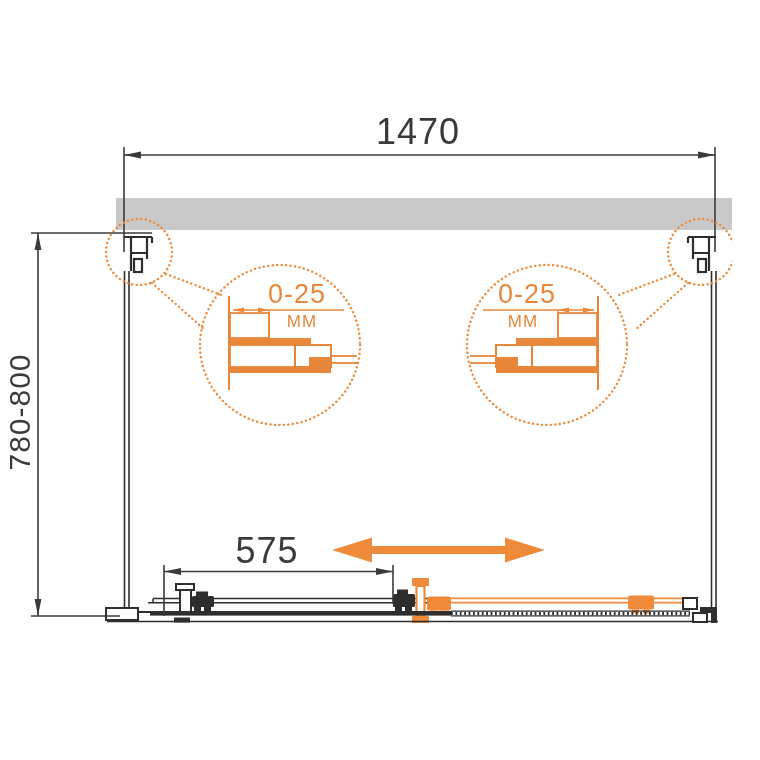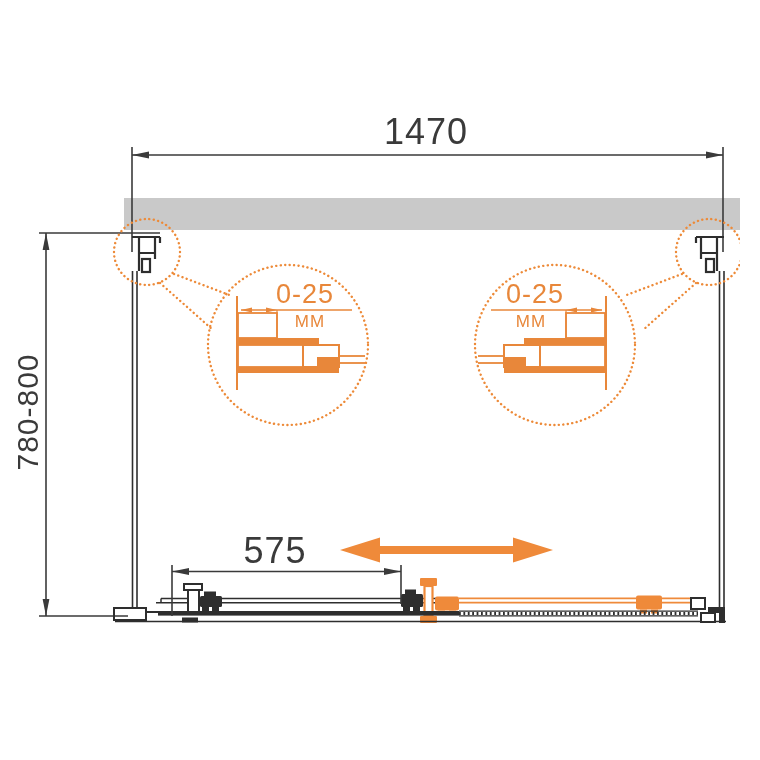--- a/index.html
+++ b/index.html
@@ -1,16 +1,16 @@
 <!DOCTYPE html>
 <html><head>
 <meta charset="utf-8">
 <style>
   html,body{margin:0;padding:0;background:#ffffff;}
-  .canvas{position:relative;width:732px;height:760px;background:#ffffff;overflow:hidden;padding-left:8px;}
+  .canvas{position:relative;width:732px;height:760px;background:#ffffff;overflow:hidden;}
   svg{display:block;}
   text{font-family:"Liberation Sans","DejaVu Sans",sans-serif;fill:#3a3a3a;}
   .dim-text{font-size:36px;letter-spacing:1px;}
   .dim-text-depth{font-size:30px;letter-spacing:1px;}
   .detail-range{font-size:27px;fill:#E8873A;letter-spacing:1px;}
   .detail-unit{font-size:17px;fill:#E8873A;letter-spacing:1px;}
   .dot{fill:none;stroke:#ED8A38;stroke-width:2.4;stroke-dasharray:0.1 4.4;stroke-linecap:round;}
 </style>
 </head>
 <body>

